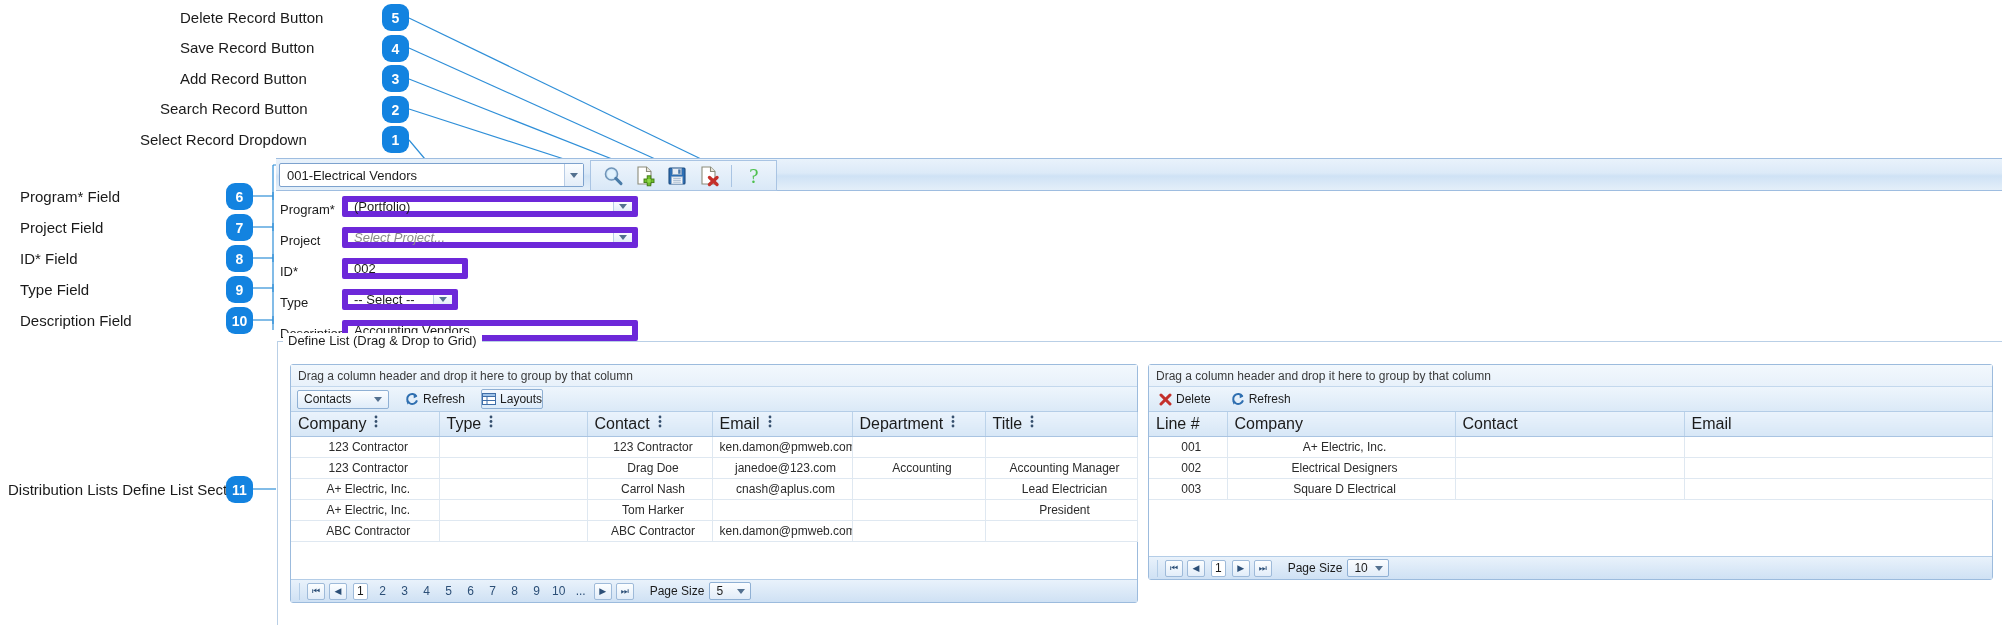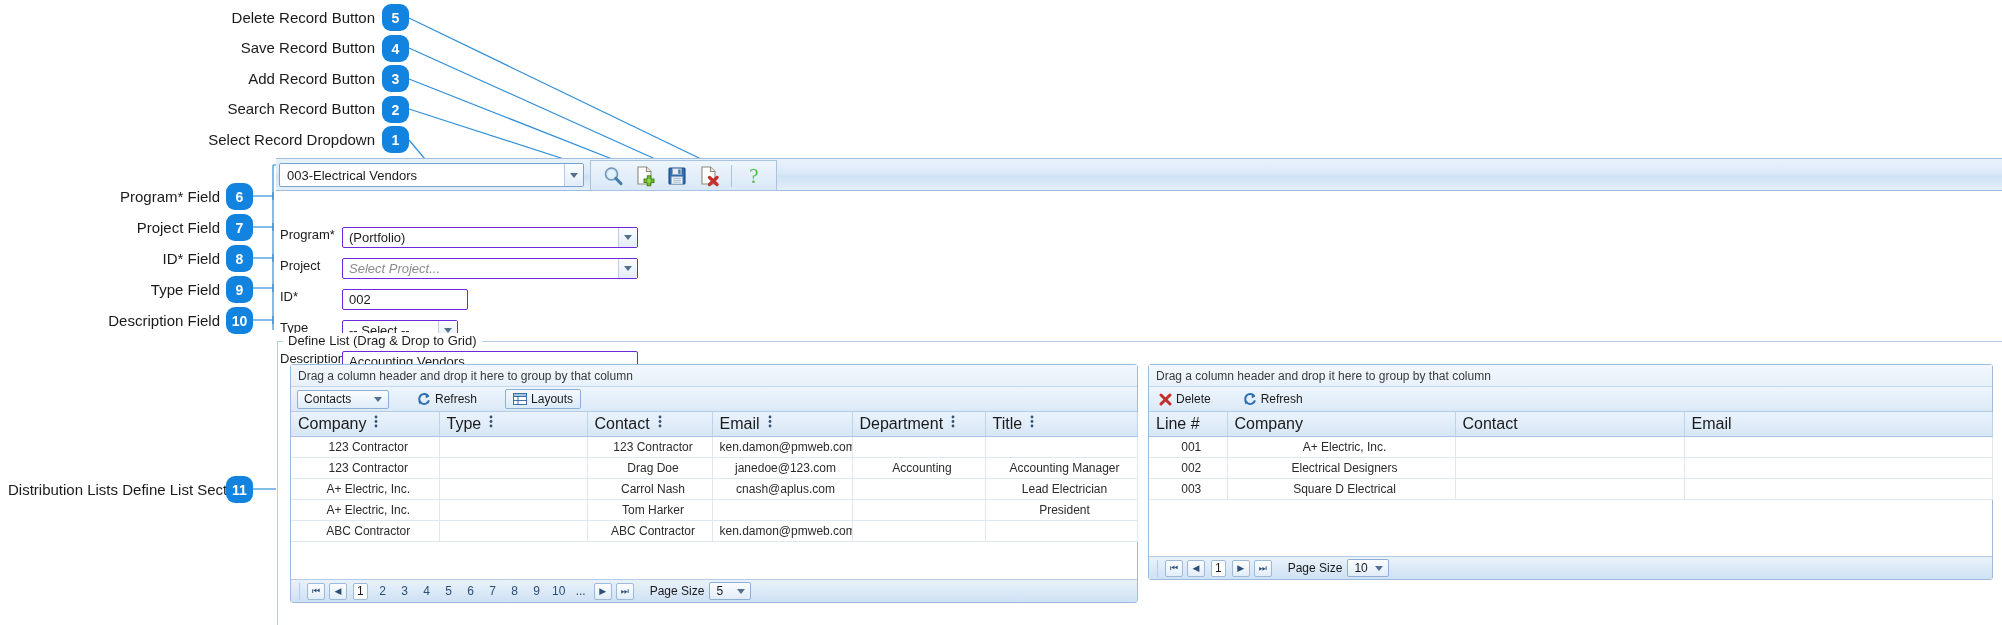--- a/index.html
+++ b/index.html
@@ -11,21 +11,20 @@
     overflow: hidden;
   }
   #root { position: relative; width: 2002px; height: 625px; }
 
   
   .callout-label {
     position: absolute;
     font-size: 15px;
     color: #1a1a1a;
     white-space: nowrap;
-    text-align: right;
     line-height: 20px;
   }
   .callout-badge {
     position: absolute;
     width: 27px; height: 27px;
     border-radius: 9px;
     background: #1383e0;
     color: #fff;
     font-size: 14px;
     font-weight: bold;
@@ -92,26 +91,26 @@
   .tb-btn {
     width: 32px; height: 29px;
     display: flex; align-items: center; justify-content: center;
   }
   .tb-sep {
     width: 1px; height: 22px; background: #a9c4e3; margin: 0 6px;
   }
 
   
   .form-area { position: absolute; left: 0; top: 34px; width: 1726px; }
-  .frow { position: absolute; display: flex; align-items: flex-start; height: 22px; margin-top: 32px; }
+  .frow { position: absolute; display: flex; align-items: flex-end; height: 22px; }
   .flabel { font-size: 13px; color: #1b1b1b; width: 62px; }
   .fctl {
     height: 21px;
     background: #fff;
-    border: 1px solid #6d28d9;
+    border: 6px solid #6d28d9;
     border-radius: 2px;
     display: flex; align-items: center;
   }
   .fctl .v { flex: 1; padding-left: 6px; font-size: 13px; color: #1b1b1b;
              white-space: nowrap; overflow: hidden; }
   .fctl .v.ph { color: #8b8b8b; font-style: italic; }
 
   
   .fs {
     position: absolute; left: 277px; top: 341px;
@@ -136,39 +135,39 @@
     height: 22px;
     background: linear-gradient(to bottom,#f2f8fd,#e8f1fa);
     border-bottom: 1px solid #c3d8ed;
     font-size: 12px; color: #3a3a3a;
     display: flex; align-items: center; padding-left: 7px;
   }
   .cmd-bar {
     height: 25px;
     background: linear-gradient(to bottom,#eef5fc,#dbe9f7);
     border-bottom: 1px solid #b4cde7;
-    display: flex; align-items: center; padding-left: 6px; gap: 24px;
+    display: flex; align-items: center; padding-left: 6px; gap: 12px;
   }
   .cmd-dd {
     width: 92px; height: 19px;
     background: linear-gradient(to bottom,#fbfdff,#dfecf9);
     border: 1px solid #8fb0d4; border-radius: 2px;
     display: flex; align-items: center;
     font-size: 12px; color: #1b1b1b;
   }
   .cmd-btn {
     display: flex; align-items: center; gap: 4px;
     font-size: 12px; color: #1b1b1b;
     padding: 1px 4px; height: 20px;
   }
   .cmd-btn.boxed {
     border: 1px solid #8fb0d4;
     background: linear-gradient(to bottom,#f4f9fe,#dcebf9);
     border-radius: 2px;
-    padding: 1px 7px;
+    padding: 1px 0;
   }
   table.grid { width: 100%; border-collapse: collapse; table-layout: fixed; }
   table.grid th {
     background: linear-gradient(to bottom,#eaf3fc,#d7e7f6);
     border-right: 1px solid #bcd3ea;
     border-bottom: 1px solid #a9c4e2;
     font-size: 16px; font-weight: normal; color: #1b1b1b;
     text-align: left; padding: 3px 0 3px 7px;
     height: 20px; position: relative;
   }
@@ -292,21 +291,21 @@
   <div class="callout-badge" style="left:226px; top:307px;">10</div>
 
   <div class="callout-label" style="left:8px; top:480px; width:212px;">Distribution Lists Define List Section</div>
   <div class="callout-badge" style="left:226px; top:476px;">11</div>
 
   <div id="app">
 
     <div class="toolbar-band">
 
       <div class="record-select">
-        <span class="val">003-Electrical Vendors</span>
+        <span class="val">001-Electrical Vendors</span>
         <span class="dd-arrow"></span>
       </div>
 
       <div class="tb-group">
 
         <div class="tb-btn">
           <svg width="22" height="22" viewBox="0 0 22 22">
             <circle cx="9.5" cy="9" r="6" fill="#cfe6f7" stroke="#6f94b8" stroke-width="1.6"></circle>
             <circle cx="9.5" cy="9" r="4" fill="#eaf6ff" opacity=".7"></circle>
             <line x1="13.8" y1="13.4" x2="19" y2="18.6" stroke="#4a7ca8" stroke-width="3" stroke-linecap="round"></line>

